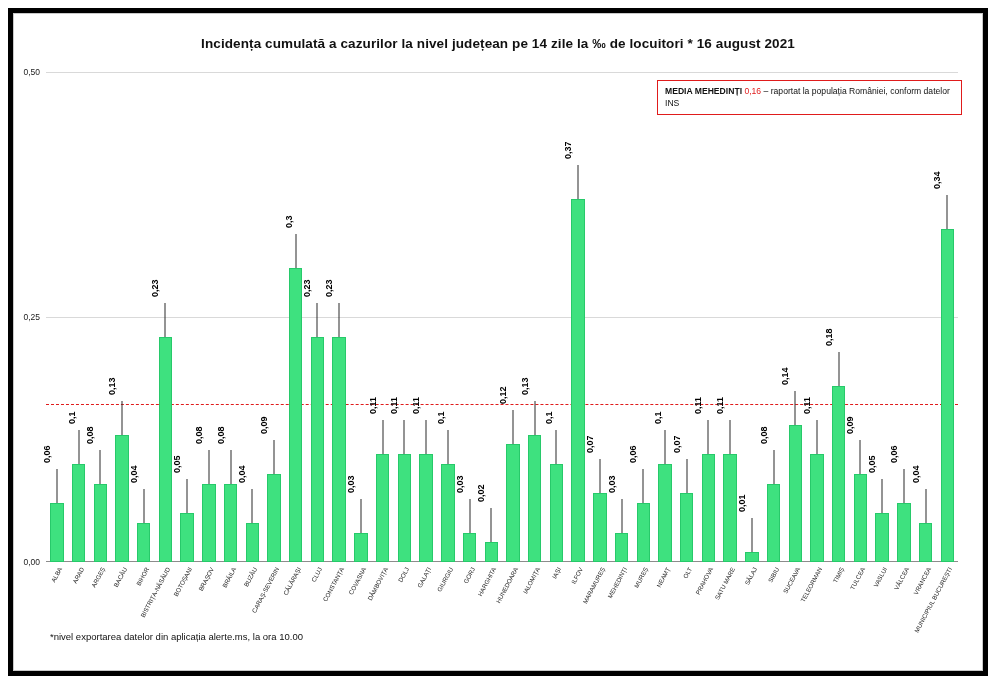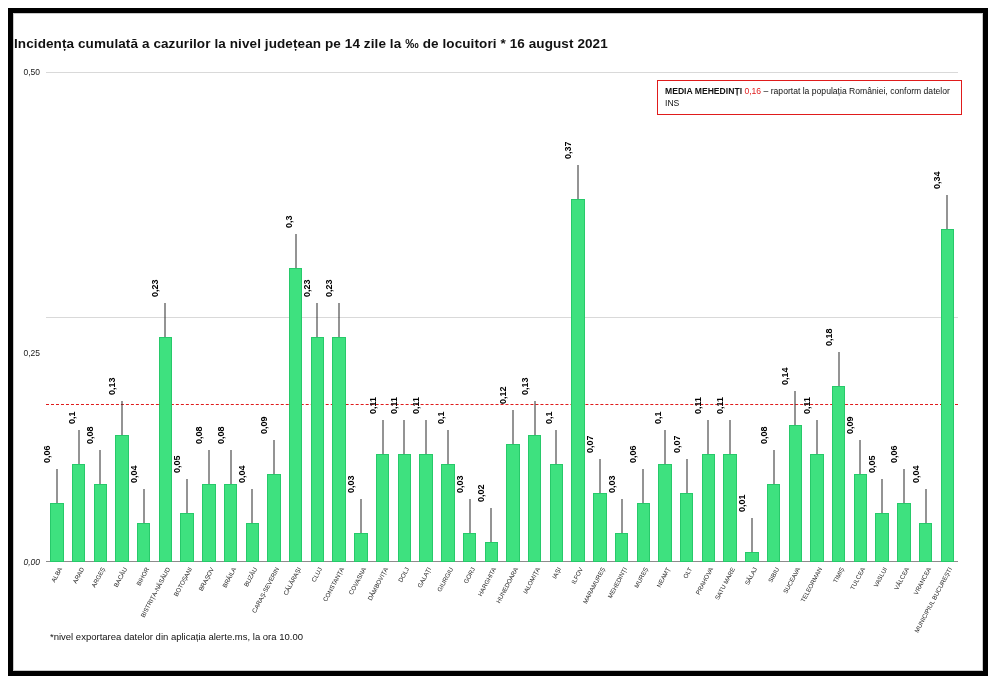--- a/index.html
+++ b/index.html
@@ -16,20 +16,21 @@
     box-sizing:border-box;
   }
   #inner{
     position:absolute;inset:0;
     border:1px solid #c9c9c9;
     box-sizing:border-box;
     background:#fff;
   }
   #title{
     position:absolute;left:0;right:0;top:22px;
+    text-align:center;
     font-size:13.5px;
     font-weight:bold;
     color:#111;
     letter-spacing:.1px;
   }
   
   #plot{
     position:absolute;
     left:32px;
     top:58px;
@@ -138,24 +139,24 @@
     <div id="avgbox">
       <span class="lead">MEDIA MEHEDINȚI</span>
       <span class="val">0,16</span><span> – raportat la populația României, conform datelor INS</span>
     </div>
 
     <div id="plot">
       <div class="axisline" style="top:0;"></div>
       <div class="gridlabel" style="top:0;">0,50</div>
 
       <div class="axisline" style="top:50%;"></div>
-      <div class="gridlabel" style="top:50%;margin-top:36px;">0,25</div>
+      <div class="gridlabel" style="top:50%;">0,25</div>
 
       <div id="baseline" style="bottom:0;"></div>
-      <div class="gridlabel" style="top:100%;font-style:italic;">0,00</div>
+      <div class="gridlabel" style="top:100%;">0,00</div>
 
       <div id="avgline" style="bottom:32%;"></div>
 
       <div id="bars">
           <div class="barcell">
             <div class="stem" style="bottom: 12%; height: 34px;"></div>
             <div class="vlabel" style="bottom: calc(12% + 34px);">0,06</div>
             <div class="bar" style="height: 12%; background: rgb(62, 225, 127); border-color: rgb(39, 201, 106);"></div>
             <div class="catlabel">ALBA</div>
           </div>

